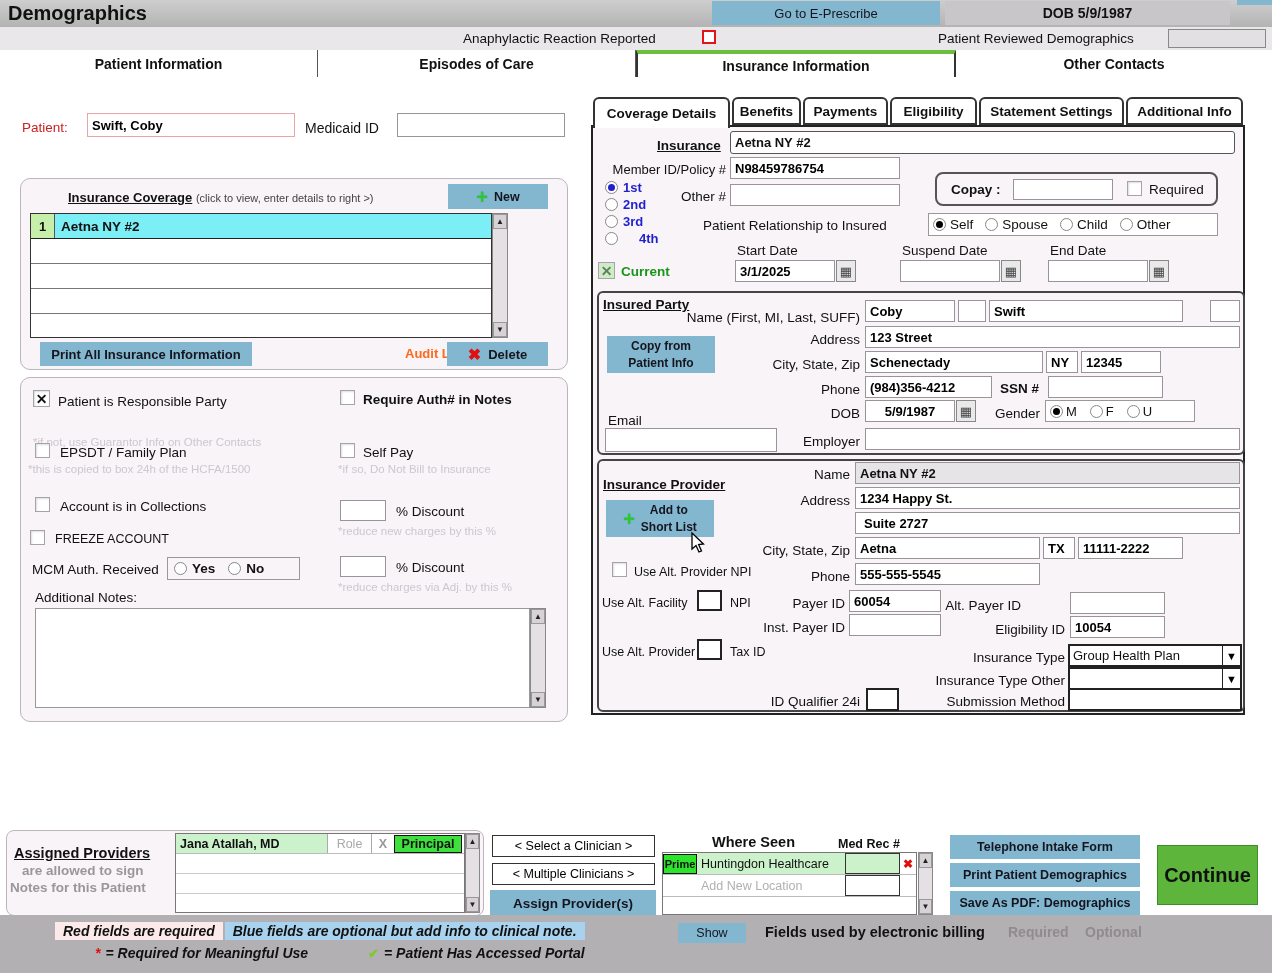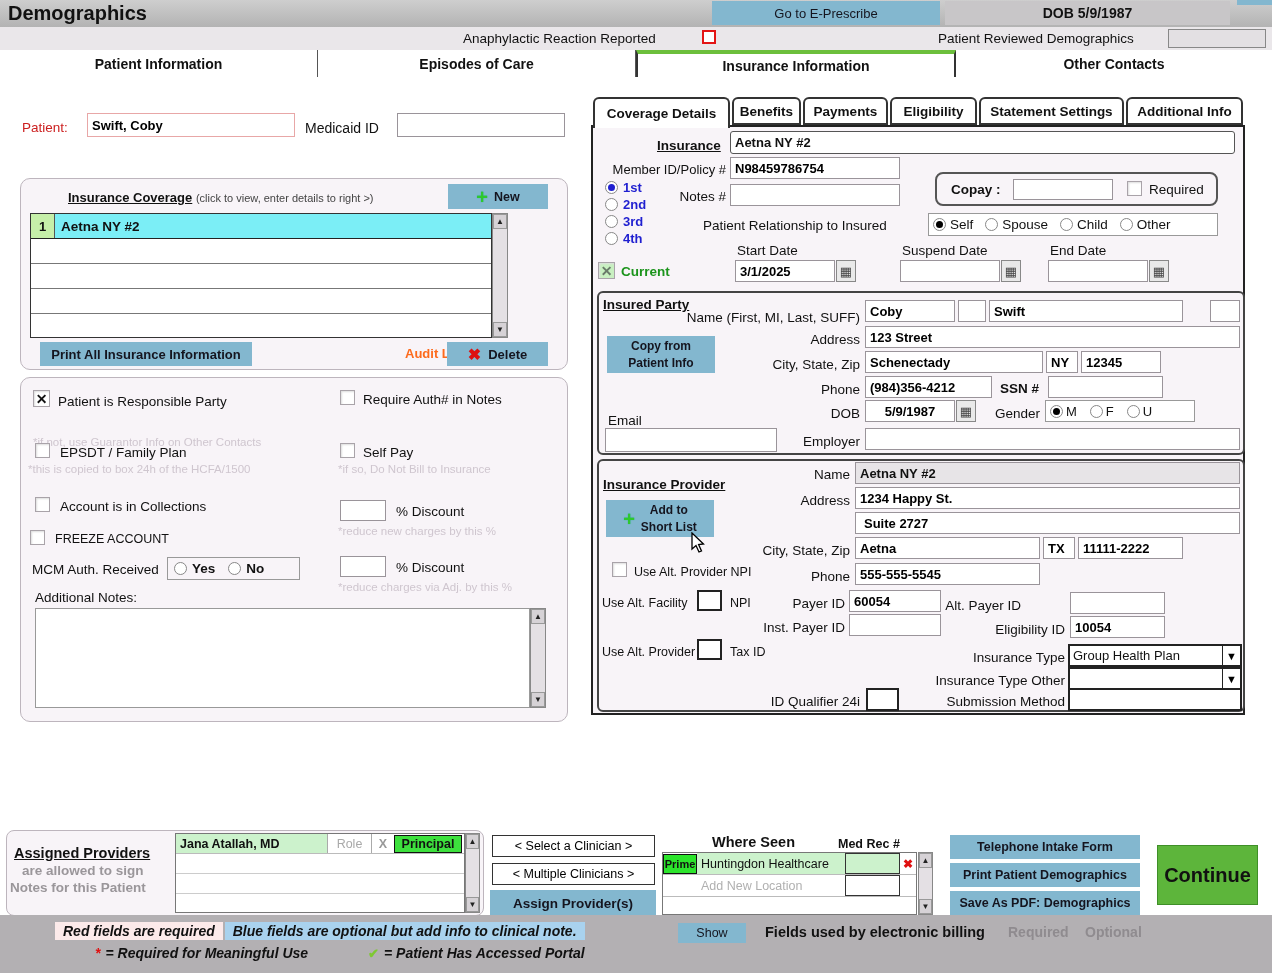--- a/index.html
+++ b/index.html
@@ -123,21 +123,21 @@
   </button>
 
   <div class="abs panel" style="left:20px;top:377px;width:548px;height:345px;"></div>
 
   <div class="abs cb" style="left:33px;top:390px;width:17px;height:17px;">
       <span>✕</span>
     </div>
   <div class="abs lbl" style="left:58px;top:394px;">Patient is Responsible Party</div>
   <div class="abs note" style="left:33px;top:413px;margin-top:23px;">*if not, use Guarantor Info on Other Contacts</div>
   <div class="abs cb" style="left:340px;top:390px;"></div>
-  <div class="abs lbl" style="left:363px;top:392px;">Require Auth# in Notes</div>
+  <div class="abs lbl" style="left:363px;top:392px;font-weight:bold;">Require Auth# in Notes</div>
 
   <div class="abs cb" style="left:35px;top:443px;"></div>
   <div class="abs lbl" style="left:60px;top:445px;">EPSDT / Family Plan</div>
   <div class="abs note" style="left:28px;top:463px;">*this is copied to box 24h of the HCFA/1500</div>
   <div class="abs cb" style="left:340px;top:443px;"></div>
   <div class="abs lbl" style="left:363px;top:445px;">Self Pay</div>
   <div class="abs note" style="left:338px;top:463px;">*if so, Do Not Bill to Insurance</div>
 
   <div class="abs cb" style="left:35px;top:497px;"></div>
   <div class="abs lbl" style="left:60px;top:499px;">Account is in Collections</div>
@@ -198,26 +198,26 @@
     <span class="bold" style="font-size:13px;color:#1f1fd0;">1st</span>
   </div>
   <div class="abs flex" style="left:605px;top:197px;gap:5px;">
     <span class="radio"></span>
     <span class="bold" style="font-size:13px;color:#1f1fd0;">2nd</span>
   </div>
   <div class="abs flex" style="left:605px;top:214px;gap:5px;">
     <span class="radio"></span>
     <span class="bold" style="font-size:13px;color:#1f1fd0;">3rd</span>
   </div>
-  <div class="abs flex" style="left:605px;top:231px;gap:5px;">
+  <div class="abs flex" style="left:605px;top:231px;gap:21px;">
     <span class="radio"></span>
     <span class="bold" style="font-size:13px;color:#1f1fd0;">4th</span>
   </div>
 
-  <div class="abs lbl right" style="left:656px;top:189px;width:70px;">Notes #</div>
+  <div class="abs lbl right" style="left:656px;top:189px;width:70px;">Other #</div>
   <input class="abs field" style="left: 730px; top: 184px; width: 170px; height: 22px;">
 
   <div class="abs" style="left:935px;top:172px;width:283px;height:34px;border:2px solid #555;border-radius:8px;">
     <span class="abs bold" style="left:14px;top:8px;font-size:13.5px;">Copay :</span>
     <input class="abs field" style="left: 76px; top: 5px; width: 100px; height: 21px;">
     <span class="abs cb" style="left:190px;top:7px;"></span>
     <span class="abs lbl" style="left:212px;top:8px;">Required</span>
   </div>
 
   <div class="abs lbl" style="left:703px;top:218px;">Patient Relationship to Insured</div>

